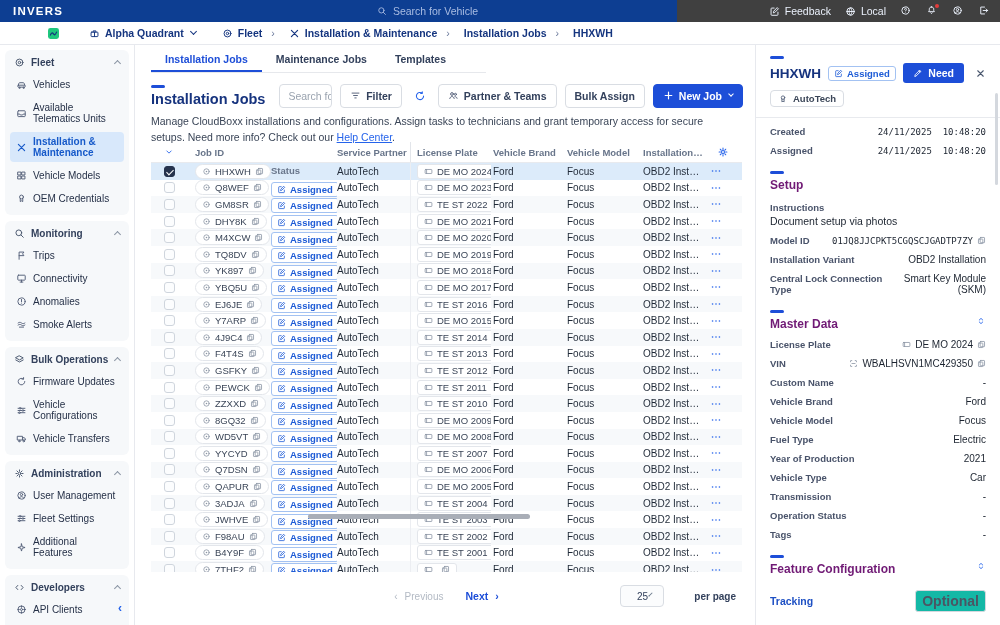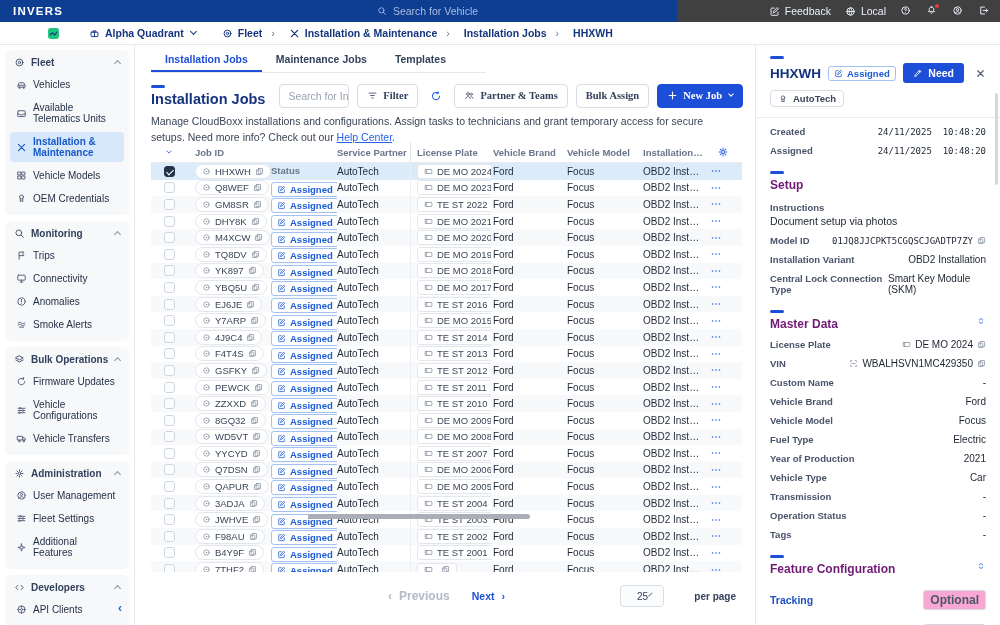--- a/index.html
+++ b/index.html
@@ -60,21 +60,21 @@
   .pgtitle h1{margin:0;font-size:14.5px;font-weight:800;color:#16337e;white-space:nowrap;}
   .fsearch{width:182px;height:24px;border:1px solid #d9dde3;border-radius:4px;display:flex;align-items:center;
            padding:0 8px;color:#9aa3af;font-size:10.5px;margin-left:6px;cursor:text;overflow:hidden;white-space:nowrap;}
   .btn{height:24px;display:inline-flex;align-items:center;gap:5px;border:1px solid #d9dde3;border-radius:4px;
        background:#fff;color:#33415c;font-size:10.5px;font-weight:700;padding:0 9px;cursor:pointer;white-space:nowrap;}
   .btn [data-icon]{color:#55617a;width:11px;height:11px;}
   .iconbtn{width:20px;height:22px;display:inline-flex;align-items:center;justify-content:center;color:#2563eb;cursor:pointer;}
   .btn.primary{background:#1d4ed8;border-color:#1d4ed8;color:#fff;}
   .btn.primary [data-icon]{color:#fff;}
   .btn .chev{border-color:#fff;width:4px;height:4px;}
-  .btngroup{margin-left:auto;display:flex;align-items:center;gap:8px;font-family:Liberation Serif, serif;}
+  .btngroup{margin-left:auto;display:flex;align-items:center;gap:8px;}
   .desc{position:absolute;left:16px;right:24px;top:68px;font-size:10.5px;color:#3a4557;line-height:1.55;}
   .desc a{color:#2563eb;text-decoration:underline;cursor:pointer;}
 
   
   .tablewrap{position:absolute;left:16px;right:13px;top:97px;}
   .trow{display:flex;align-items:center;height:16.6px;}
   .thead{height:21px;border-bottom:1px solid #e8eaee;color:#68758a;font-size:9.5px;font-weight:700;}
   .rows{height:409px;overflow:hidden;}
   .rows .trow{font-size:10px;color:#1f2937;cursor:pointer;}
   .rows .trow:nth-child(odd){background:#f7f9fb;}
@@ -101,21 +101,21 @@
   .pill.sq{border-radius:3px;}
   .pill [data-icon]{width:9px;height:9px;color:#8a94a3;}
   .badge{display:inline-flex;align-items:center;gap:4px;border:1px solid #a3c2f2;border-radius:3px;background:#fff;
          padding:1px 5px;font-size:9.5px;font-weight:700;color:#1d5bd6;}
   .badge [data-icon]{width:9px;height:9px;color:#1d5bd6;}
   .dots{color:#2563eb;width:12px;height:12px;cursor:pointer;}
   .hthumb{position:absolute;left:173px;top:469px;width:222px;height:5px;background:#a9aeb7;border-radius:3px;z-index:5;}
 
   
   .pager{position:absolute;left:16px;right:13px;top:538px;height:26px;display:flex;align-items:center;justify-content:center;gap:22px;}
-  .pprev{color:#b3bac4;font-size:12px;font-weight:700;cursor:default;}
+  .pprev{color:#b3bac4;font-size:10px;font-weight:400;cursor:default;}
   .pprev::before{content:"‹";margin-right:7px;}
   .pnext{color:#1d4ed8;font-size:10.5px;font-weight:700;cursor:pointer;}
   .pnext::after{content:"›";margin-left:7px;}
   .psize{position:absolute;right:78px;display:flex;align-items:center;gap:6px;}
   .psel{width:44px;height:22px;border:1px solid #d9dde3;border-radius:4px;display:flex;align-items:center;
         justify-content:space-between;padding:0 16px;font-size:10px;color:#33415c;cursor:pointer;background:#fbfcfd;}
   .psel .chev{border-color:#6b7a8c;}
   .perpage{position:absolute;right:6px;font-size:10px;font-weight:700;color:#33415c;}
 
   
@@ -127,31 +127,31 @@
   .editbtn{margin-left:auto;display:inline-flex;align-items:center;gap:5px;background:#1d4ed8;color:#fff;border-radius:3px;
            padding:4px 10px;font-size:10.5px;font-weight:700;cursor:pointer;}
   .editbtn [data-icon]{width:10px;height:10px;color:#fff;}
   .dclose{width:11px;height:11px;color:#4a576e;cursor:pointer;margin-left:4px;}
   .chip{display:inline-flex;align-items:center;gap:5px;border:1px solid #d9dde3;border-radius:4px;background:#fff;
         padding:2px 7px;font-size:9.5px;font-weight:700;color:#3a4557;margin-top:7px;}
   .chip [data-icon]{width:10px;height:10px;color:#55617a;}
   .dhr{border:none;border-top:1px solid #e8eaee;margin:10px -14px 8px -14px;}
   .drow{display:flex;justify-content:space-between;align-items:center;margin:8px 0;}
   .dlabel{font-size:9.5px;font-weight:700;color:#49536a;}
-  .dval{display:inline-flex;align-items:center;gap:4px;font-size:10px;color:#1c2430;}
+  .dval{display:inline-flex;align-items:center;gap:4px;font-size:10px;color:#1c2430;text-align:right;}
   .dval [data-icon]{width:9px;height:9px;color:#8a94a3;}
   .mono{font-family:"DejaVu Sans Mono",monospace;font-size:9px;white-space:pre;}
   .dsect{margin-top:15px;}
   .dsect h2{display:inline;font-size:12px;font-weight:800;color:#701a75;margin:0;}
   .sectrow{display:flex;align-items:center;}
   .sectrow .coll{margin-left:auto;width:10px;height:10px;color:#2563eb;cursor:pointer;}
   .instr-val{font-size:10.5px;color:#1c2430;margin-top:2px;}
   .frow{display:flex;justify-content:space-between;align-items:center;margin:14px 0;}
   .flabel{font-size:10.5px;font-weight:700;color:#1e50c4;cursor:pointer;}
-  .obadge{border:1px solid #d5d8de;border-radius:3px;background:#f9a8d4;color:#4b5563;font-size:12px;font-weight:700;
+  .obadge{border:1px solid #d5d8de;border-radius:3px;background:#14b8a6;color:#4b5563;font-size:14px;font-weight:700;
           padding:2px 6px;}
   .vthumb{position:absolute;right:2px;top:48px;width:3px;height:92px;background:#d4d8de;border-radius:2px;}
 </style>
 </head>
 <body>
 
 <div class="app">
 
   <header class="topbar">
     <div class="logoblock">

